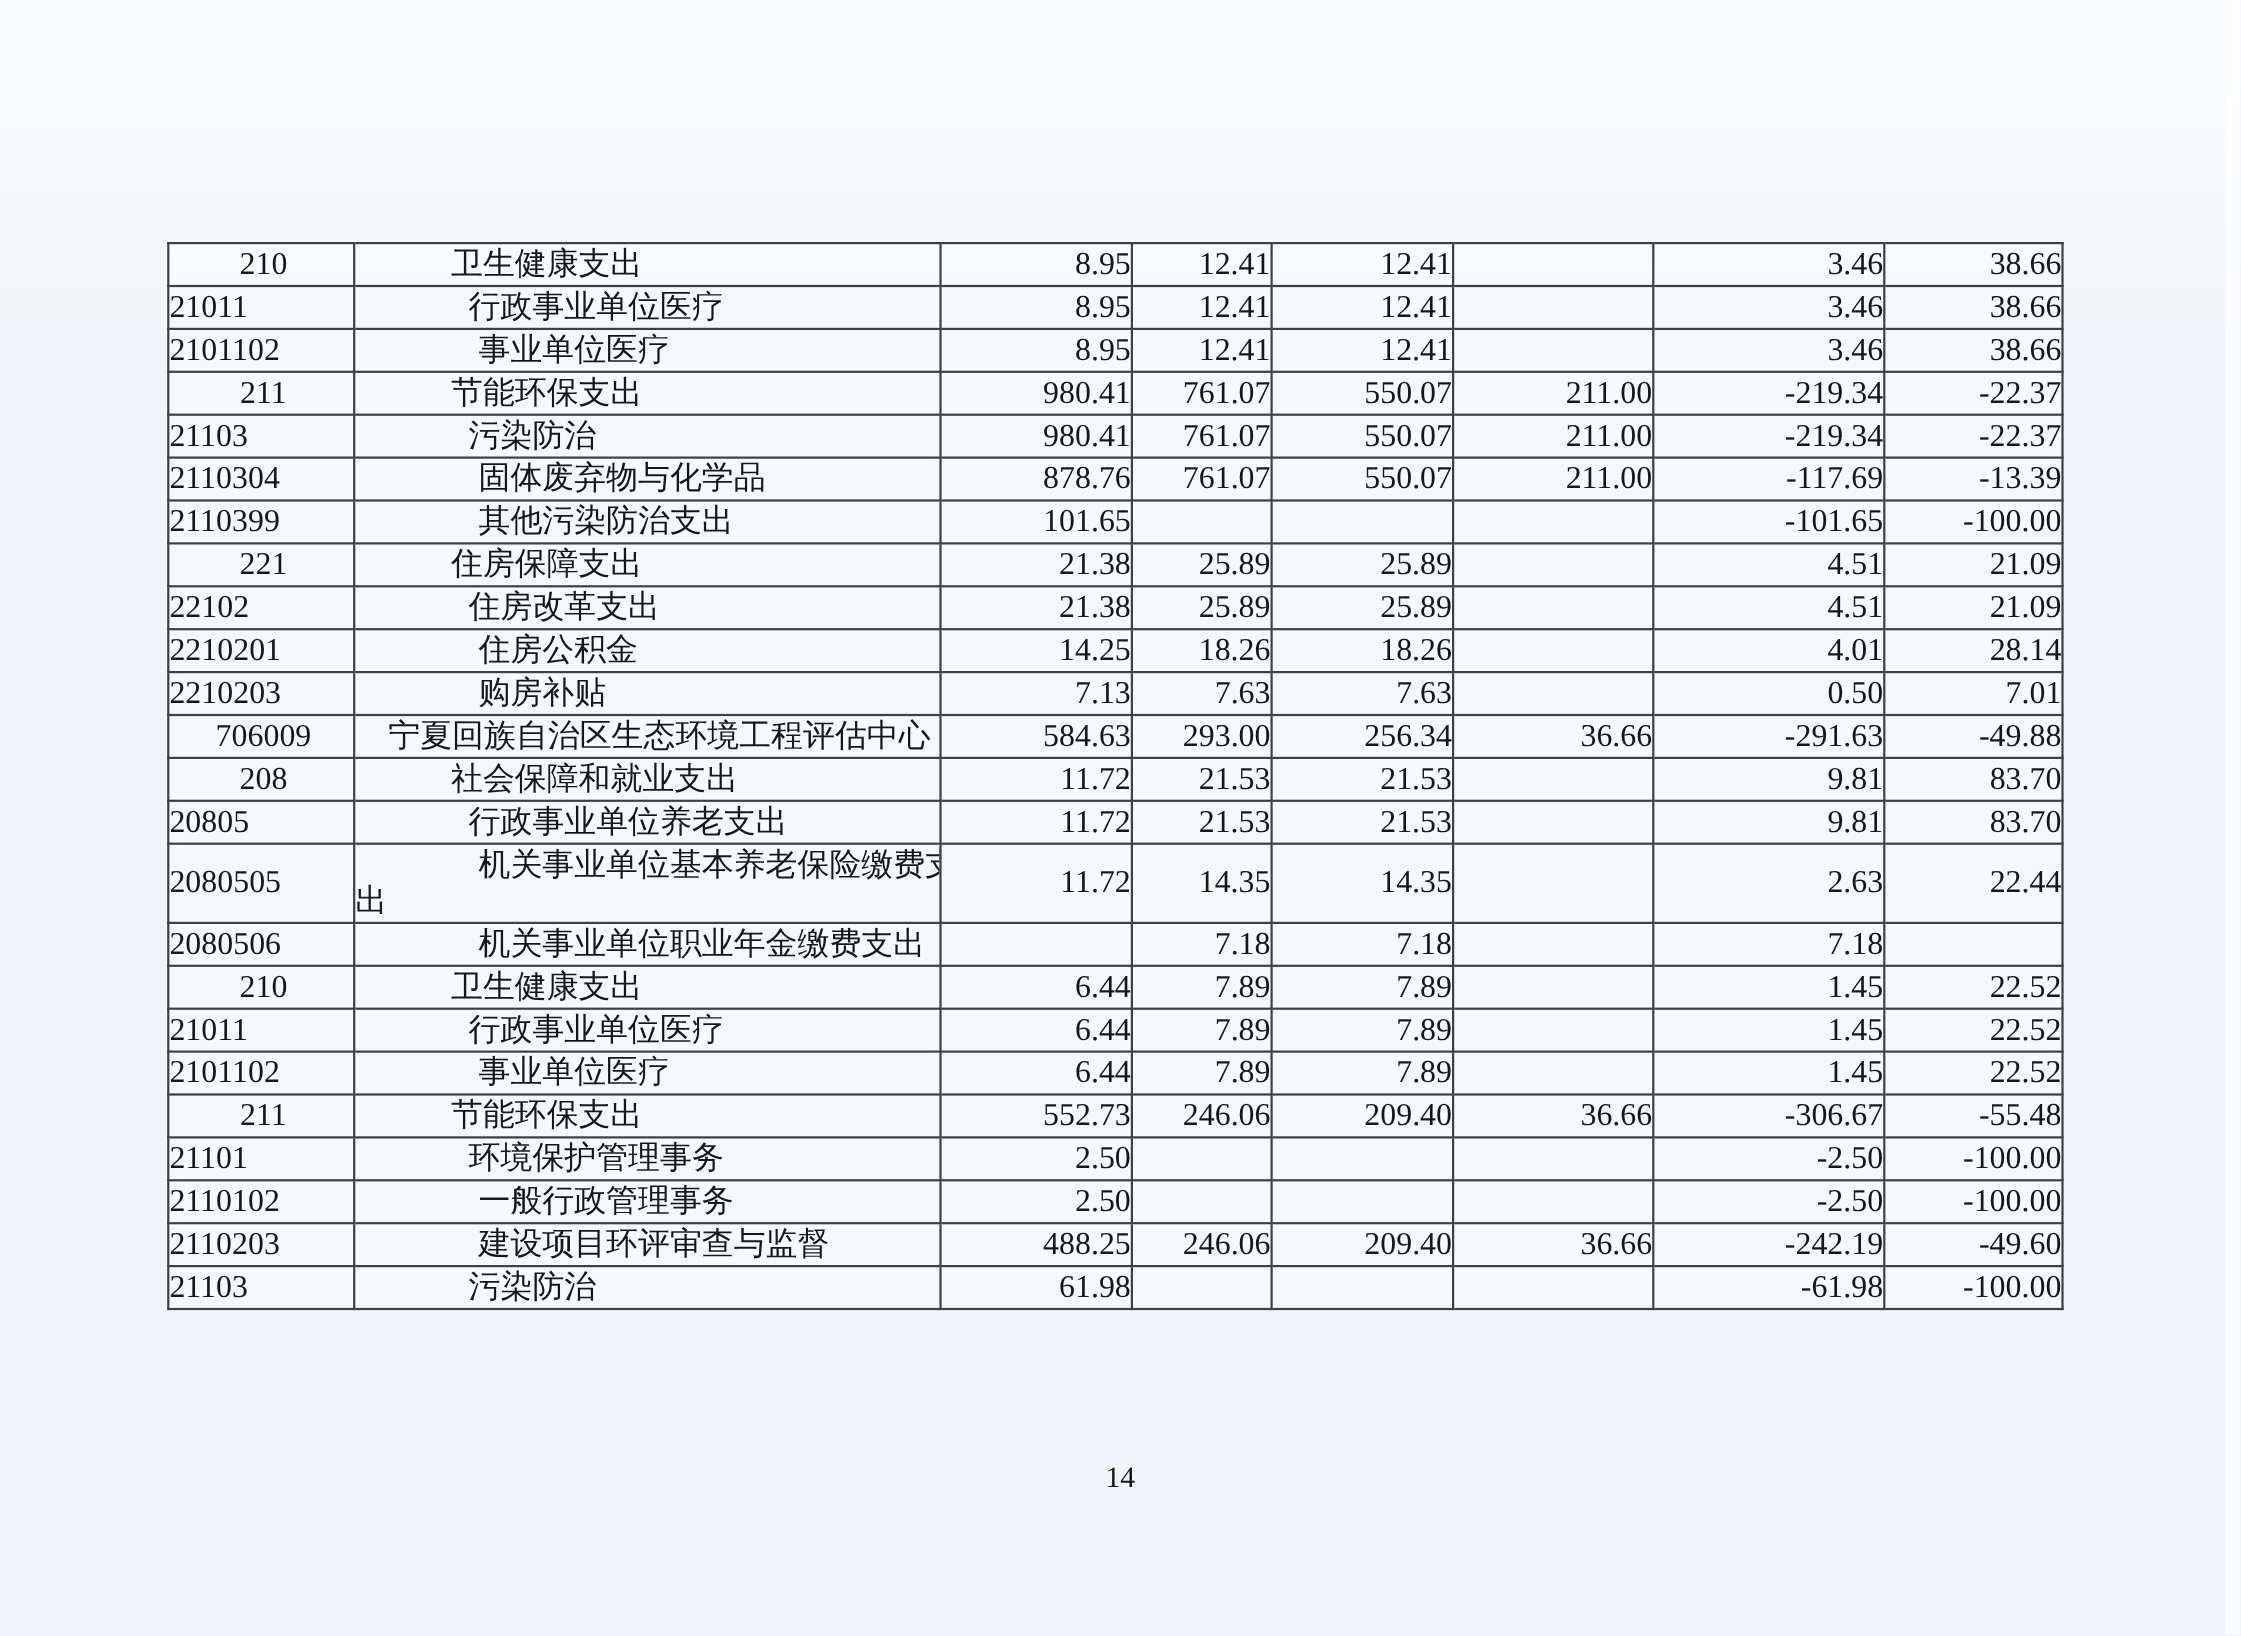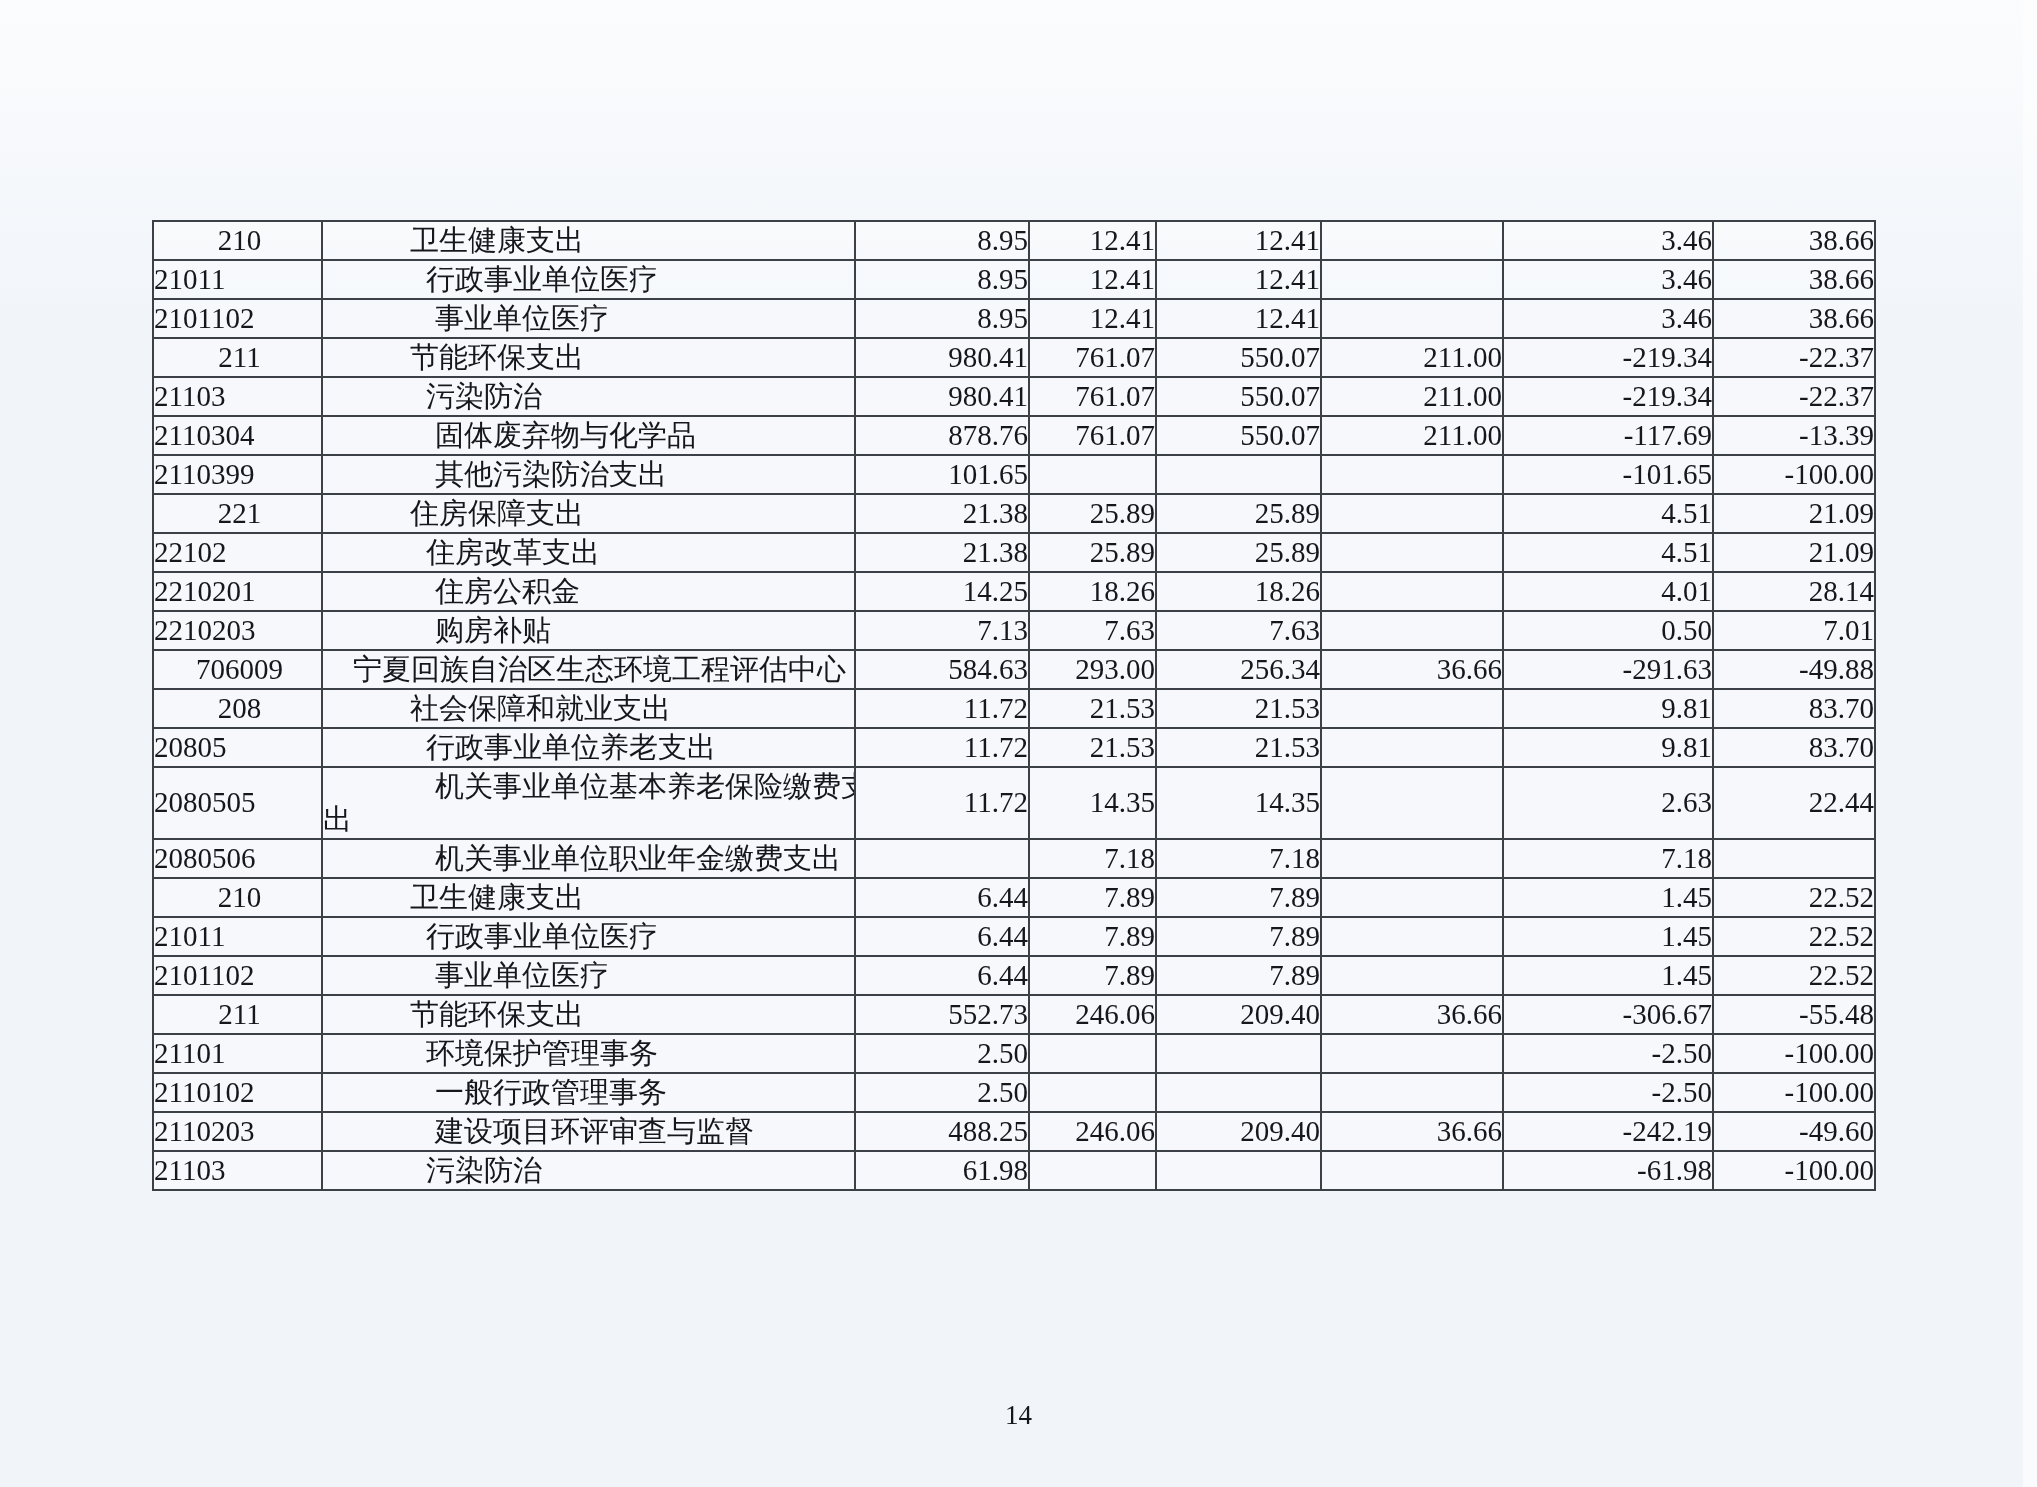--- a/index.html
+++ b/index.html
@@ -54,21 +54,21 @@
     padding-left:6px;
     white-space:pre;  
   }
   td.name.ind0{text-indent:30px;}
   td.name.ind1{text-indent:55px;padding-left:32px;}
   td.name.ind2{text-indent:85px;padding-left:18px;}
   td.name.ind3{text-indent:112px;}
   td.num{text-align:right;padding-right:14px;}
   .page-number{
     position:absolute;
-    left:0;top:1400px;width:100%;
+    left:0;top:1328px;width:100%;
     text-align:center;
     font-size:27px;
   }
 </style>
 </head>
 <body>
 
 <div class="page">
 
   <table class="budget">

